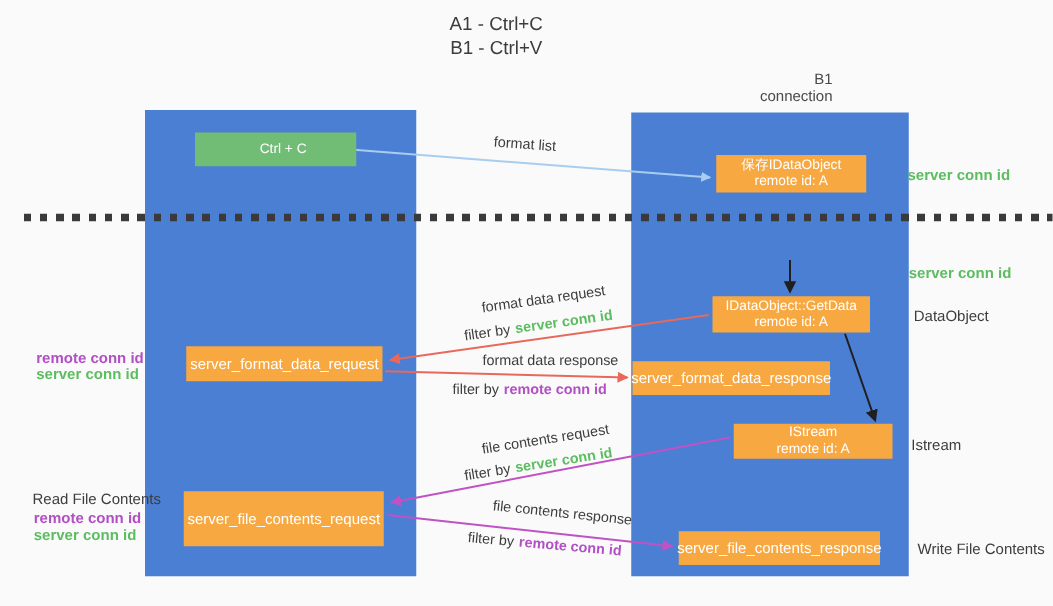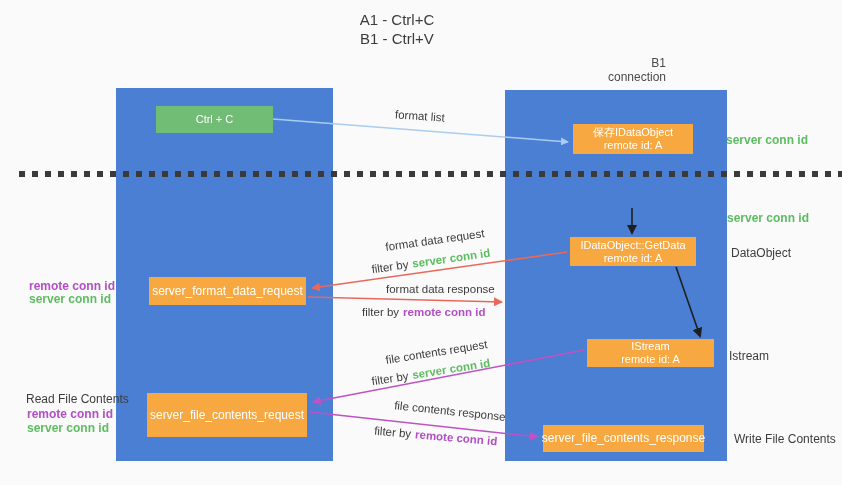--- a/index.html
+++ b/index.html
@@ -67,39 +67,42 @@
     </defs>
     <line x1="254" y1="119" x2="549" y2="142" stroke="#a9cdf0" stroke-width="1.6" marker-end="url(#m-blue)"></line>
     <line x1="613" y1="208" x2="613" y2="233" stroke="#1f1f1f" stroke-width="1.6" marker-end="url(#m-black)"></line>
     <line x1="548" y1="252" x2="293" y2="288" stroke="#e8695c" stroke-width="1.6" marker-end="url(#m-red)"></line>
     <line x1="289" y1="297" x2="483" y2="302" stroke="#e8695c" stroke-width="1.6" marker-end="url(#m-red)"></line>
     <line x1="657" y1="267" x2="681" y2="336" stroke="#1f1f1f" stroke-width="1.6" marker-end="url(#m-black)"></line>
     <line x1="565" y1="350" x2="294" y2="402" stroke="#bf52c4" stroke-width="1.6" marker-end="url(#m-magenta)"></line>
     <line x1="291" y1="412" x2="519" y2="437" stroke="#bf52c4" stroke-width="1.6" marker-end="url(#m-magenta)"></line>
   </svg>
 
-  <div class="node green" style="left:137px;top:106px;width:117px;height:27px;">
+  <div class="node green" style="left:137px;top:106px;width:117px;height:27px;padding-left:12px;">
     <div>Ctrl + C</div>
   </div>
 
   <div class="node orange" style="left:554px;top:124px;width:120px;height:30px;">
     <div>保存IDataObject</div>
     <div>remote id: A</div>
   </div>
 
 
   <div class="node orange" style="left:551px;top:237px;width:126px;height:29px;">
     <div>IDataObject::GetData</div>
     <div>remote id: A</div>
   </div>
 
   <div class="node orange" style="left:130px;top:277px;width:157px;height:28px;font-size:12px;">
     <div>server_format_data_request</div>
   </div>
 
+  <div class="node orange" style="left:487px;top:289px;width:158px;height:27px;font-size:12px;">
+    <div>server_format_data_response</div>
+  </div>
 
   <div class="node orange" style="left:568px;top:339px;width:127px;height:28px;">
     <div>IStream</div>
     <div>remote id: A</div>
   </div>
 
   <div class="node orange" style="left:128px;top:393px;width:160px;height:44px;font-size:12px;">
     <div>server_file_contents_request</div>
   </div>
 

